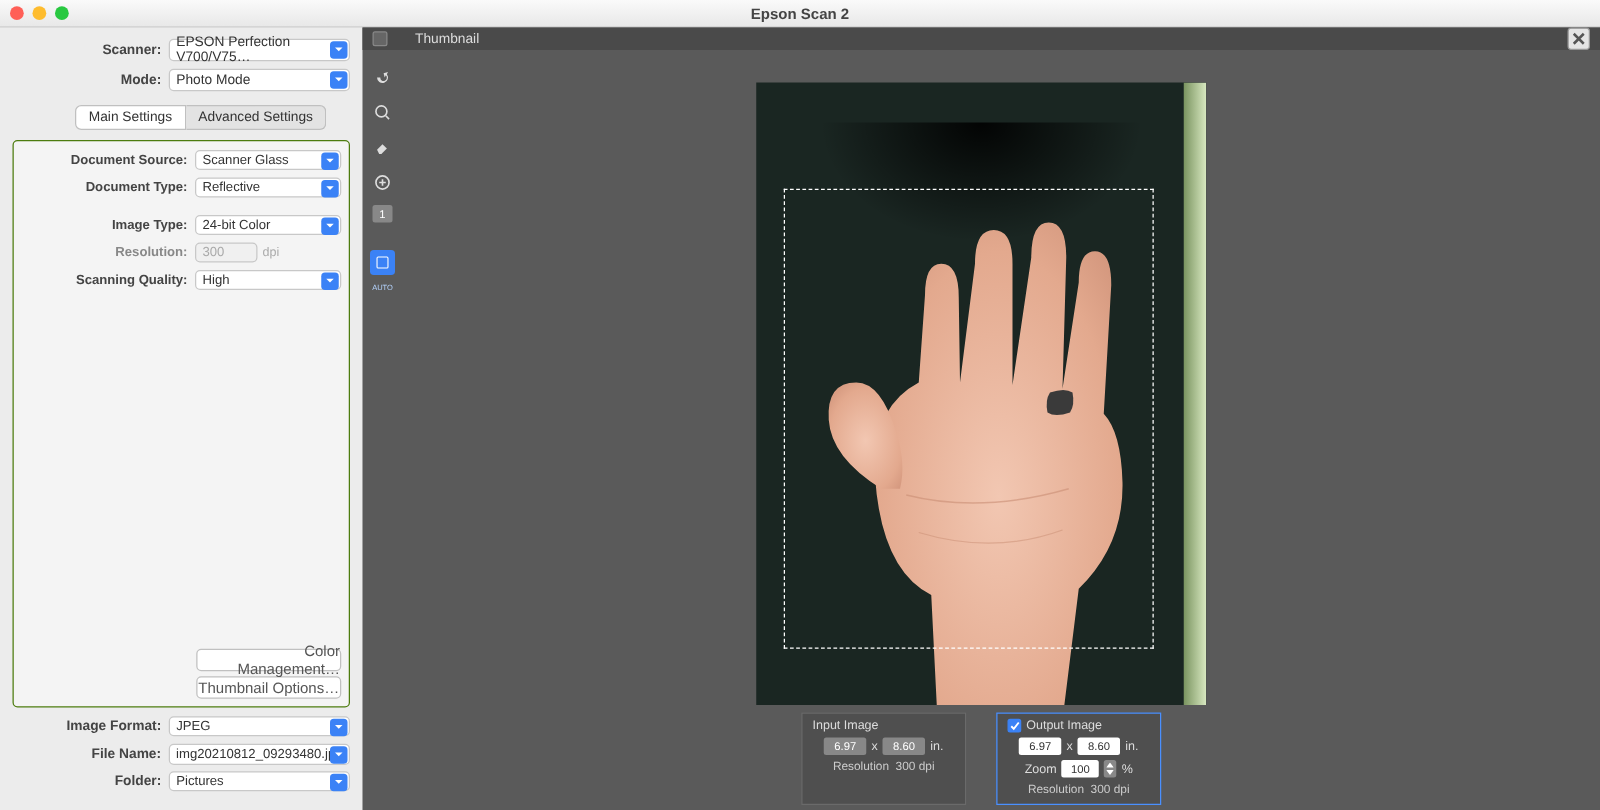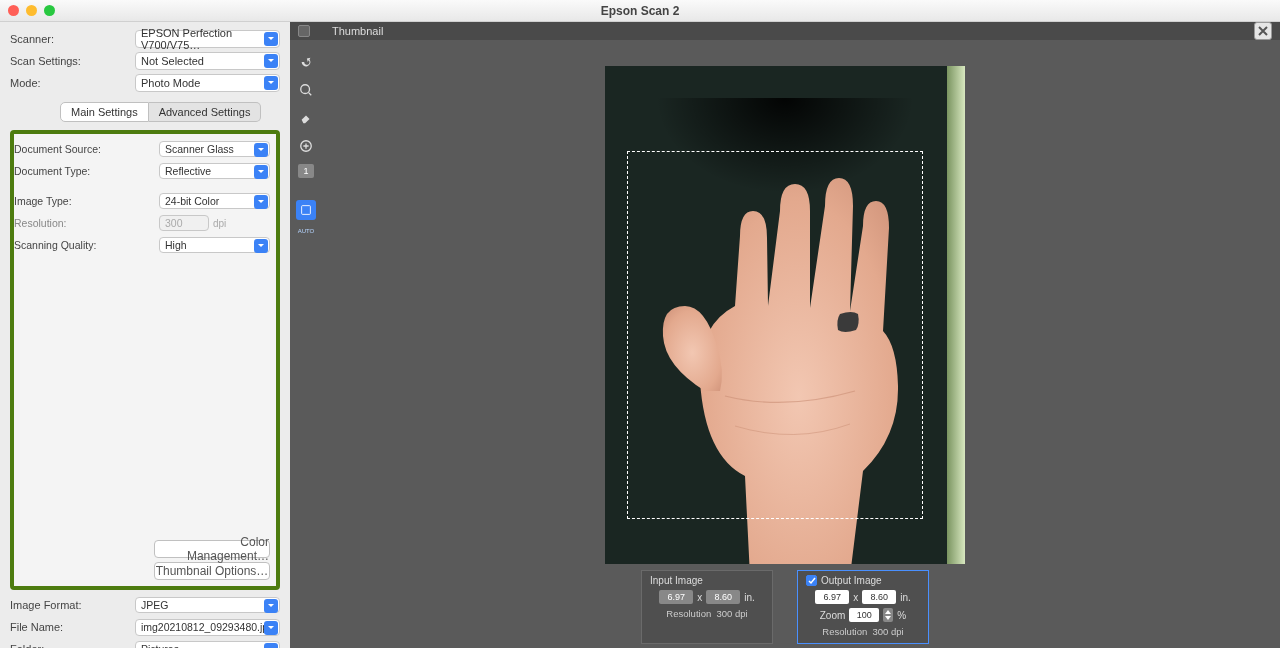--- a/index.html
+++ b/index.html
@@ -10,33 +10,33 @@
     .dot { width:11px; height:11px; border-radius:50%; }
     .dot.red{background:#ff5f57}.dot.yellow{background:#febc2e}.dot.green{background:#28c840}
     .title { margin:12px auto; font-weight:600; font-size:12px; color:#444;}
     
     .main { display:flex; height:626px; }
     .sidebar { width:290px; background:#ececec; display:flex; flex-direction:column; padding:8px 10px 10px 10px; }
     .preview-area { flex:1; background:#5a5a5a; position:relative; display:flex; flex-direction:column; }
     
     .row { display:flex; align-items:center; margin-bottom:4px; height:18px; }
     .row.tall{height:20px;}
-    .lbl { width:125px; text-align:left; padding-right:6px; font-size:11px; color:#444;}
+    .lbl { width:125px; text-align:right; padding-right:6px; font-size:11px; color:#444;font-weight:bold;}
     .sel { flex:1; height:18px; background:#fff; border:1px solid #c8c8c8; border-radius:4px; padding:0 5px; font-size:11px; display:flex; align-items:center; justify-content:space-between; position:relative;}
     .sel.sm{height:16px; font-size:10.5px;}
     .chev { width:14px; height:14px; border-radius:3px; background:#3b82f6; display:flex; align-items:center; justify-content:center; position:absolute; right:1px; top:1px;}
     .chev svg{width:8px;height:8px;fill:#fff;}
     
     .tabs { display:flex; margin:6px 0 8px 50px; }
     .tab { padding:3px 10px; font-size:11px; border:1px solid #c0c0c0; background:#e3e3e3; cursor:default;}
     .tab:first-child{border-radius:5px 0 0 5px;}
     .tab:last-child{border-radius:0 5px 5px 0; border-left:none;}
     .tab.active{background:#fff;}
     
-    .panel { background:#f4f4f4; border:4px solid #4d7c0f; border-radius:4px; padding:6px 6px 6px 0; margin-bottom:6px;}
+    .panel { background:#f4f4f4; border:1px solid #4d7c0f; border-radius:4px; padding:6px 6px 6px 0; margin-bottom:6px;}
     .panel .row .lbl{ width:145px; font-size:10.5px; }
     .spacer{flex:1;}
     .btn-wide { width:116px; height:18px; margin-left:auto; margin-top:4px; background:#fff; border:1px solid #c0c0c0; border-radius:4px; font-size:12px; display:flex; align-items:center; justify-content:center; color:#555;text-align:right;}
     
     .out-block .row .lbl{width:125px;}
     .input-like{ flex:1; height:17px; background:#fff; border:1px solid #c8c8c8; border-radius:4px; padding:0 5px; font-size:10.5px; display:flex; align-items:center; position:relative;}
     
     .thumb-bar{ height:22px; display:flex; align-items:center; padding:0 8px; background:#4a4a4a; color:#ddd; font-size:11px; justify-content:space-between;}
     .thumb-bar label{display:flex;align-items:center;gap:22px;}
     .cb{width:12px;height:12px;border:1px solid #888;border-radius:2px;background:#666;}
@@ -88,31 +88,20 @@
       <div class="sel">
         <span>EPSON Perfection V700/V75…</span>
         <span class="chev">
             <svg viewBox="0 0 8 8">
               <path d="M1 2l3 3 3-3z"></path>
             </svg>
           </span>
       </div>
     </div>
     <div class="row tall">
-      <div class="lbl">Scan Settings:</div>
-      <div class="sel">
-        <span>Not Selected</span>
-        <span class="chev">
-            <svg viewBox="0 0 8 8">
-              <path d="M1 2l3 3 3-3z"></path>
-            </svg>
-          </span>
-      </div>
-    </div>
-    <div class="row tall">
       <div class="lbl">Mode:</div>
       <div class="sel">
         <span>Photo Mode</span>
         <span class="chev">
             <svg viewBox="0 0 8 8">
               <path d="M1 2l3 3 3-3z"></path>
             </svg>
           </span>
       </div>
     </div>

